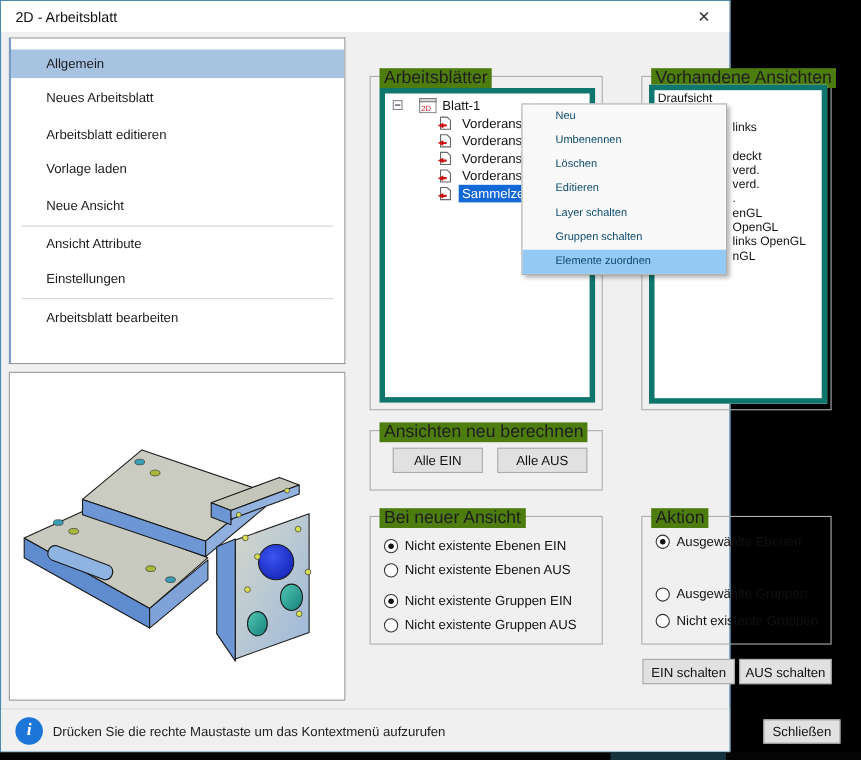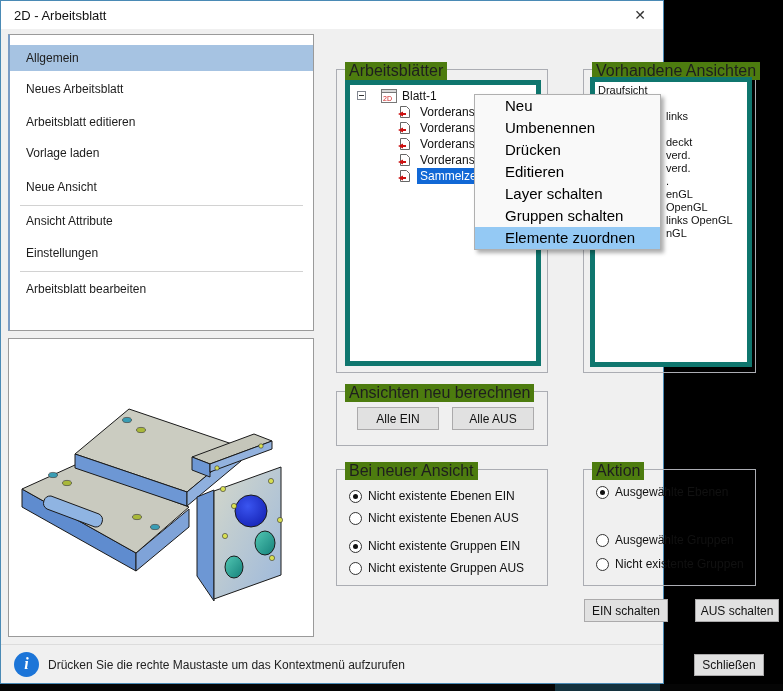--- a/index.html
+++ b/index.html
@@ -11,21 +11,21 @@
   .desktop-strip { position:absolute; left:0; top:684px; width:783px; height:7px; background:#050505; }
   .desktop-strip .seg { position:absolute; left:555px; top:0; width:105px; height:7px; background:#14323e; }
 
   .titlebar { position:absolute; left:0; top:0; right:0; height:28px; background:#ffffff; }
   .title { position:absolute; left:13px; top:7px; font-size:13px; color:#111; }
   .close-btn { position:absolute; right:10px; top:4px; width:26px; height:20px; text-align:center;
                line-height:20px; font-size:14px; color:#333; cursor:pointer; }
 
   .panel { position:absolute; background:#fff; border:1px solid #9a9a9a; }
   .sidebar { left:7px; top:33px; width:306px; height:297px; border-left:2px solid #7b9cc4; }
-  .side-item { position:absolute; left:0; right:0; height:26px; line-height:26px; padding-left:16px;
+  .side-item { position:absolute; left:0; right:0; height:26px; line-height:26px; padding-left:32px;
                font-size:12px; color:#1c1c1c; cursor:pointer; }
   .side-item.active { background:#a6c3e2; }
   .side-sep { position:absolute; left:10px; right:10px; height:1px; background:#d2d2d2; }
 
   .preview { left:7px; top:337px; width:306px; height:299px; overflow:hidden; }
 
   .groupbox { position:absolute; border:1px solid #abadb3; }
   .gb-label { position:absolute; top:-8px; left:8px; background:#4d7c0f; padding:0 4px;
               font-size:16px; color:#1e1e1e; white-space:nowrap; }
 
@@ -41,21 +41,21 @@
   .tree-label.sel { background:#1168d6; color:#fff; padding:0 3px; }
 
   
   .view-row { position:absolute; left:0; right:0; height:13px; line-height:13px; font-size:11px; color:#111; white-space:nowrap; }
   .view-row .full { margin-left:3px; }
   .view-row .frag { margin-left:71px; }
 
   
   .menu { position:absolute; left:473px; top:93px; width:187px; background:#f9f9f9;
           border:1px solid #b0b0b0; box-shadow:3px 3px 4px rgba(0,0,0,0.32); z-index:50; }
-  .menu-item { height:22px; line-height:22px; padding-left:30px; font-size:15px; color:#000000; cursor:pointer; white-space:nowrap; }
+  .menu-item { height:22px; line-height:22px; padding-left:30px; font-size:10px; color:#0c4a6e; cursor:pointer; white-space:nowrap; }
   .menu-item.hl { background:#94c9f4; }
 
   .btn { position:absolute; background:#e1e1e1; border:1px solid #abaaab; font-size:12px;
          color:#111; text-align:center; cursor:pointer; }
 
   .radio-row { position:absolute; left:12px; right:4px; height:16px; display:flex; align-items:center;
                gap:6px; font-size:12px; color:#111; cursor:pointer; white-space:nowrap; }
   .radio { width:13px; height:13px; min-width:13px; border:1px solid #333; border-radius:50%;
            background:#fff; position:relative; }
   .radio.on::after { content:""; position:absolute; left:3px; top:3px; right:3px; bottom:3px;
@@ -252,26 +252,26 @@
         <span class="radio"></span>
         <span>Ausgewählte Gruppen</span>
       </div>
     <div class="radio-row" style="top:86px">
         <span class="radio"></span>
         <span>Nicht existente Gruppen</span>
       </div>
   </div>
 
   <button class="btn" style="left:583px; top:598px; width:84px; height:23px;">EIN schalten</button>
-  <button class="btn" style="left:671px; top:598px; width:84px; height:23px;margin-left:23px;">AUS schalten</button>
+  <button class="btn" style="left:671px; top:598px; width:84px; height:23px;">AUS schalten</button>
 
   <div class="menu">
     <div class="menu-item">Neu</div>
     <div class="menu-item">Umbenennen</div>
-    <div class="menu-item">Drücken</div>
+    <div class="menu-item">Löschen</div>
     <div class="menu-item">Editieren</div>
     <div class="menu-item">Layer schalten</div>
     <div class="menu-item">Gruppen schalten</div>
     <div class="menu-item hl">Elemente zuordnen</div>
   </div>
 
   <div class="statusbar">
     <span class="info-circle">i</span>
     <span class="status-text">Drücken Sie die rechte Maustaste um das Kontextmenü aufzurufen</span>
     <button class="btn" style="left:693px; top:9px; width:70px; height:22px;">Schließen</button>

